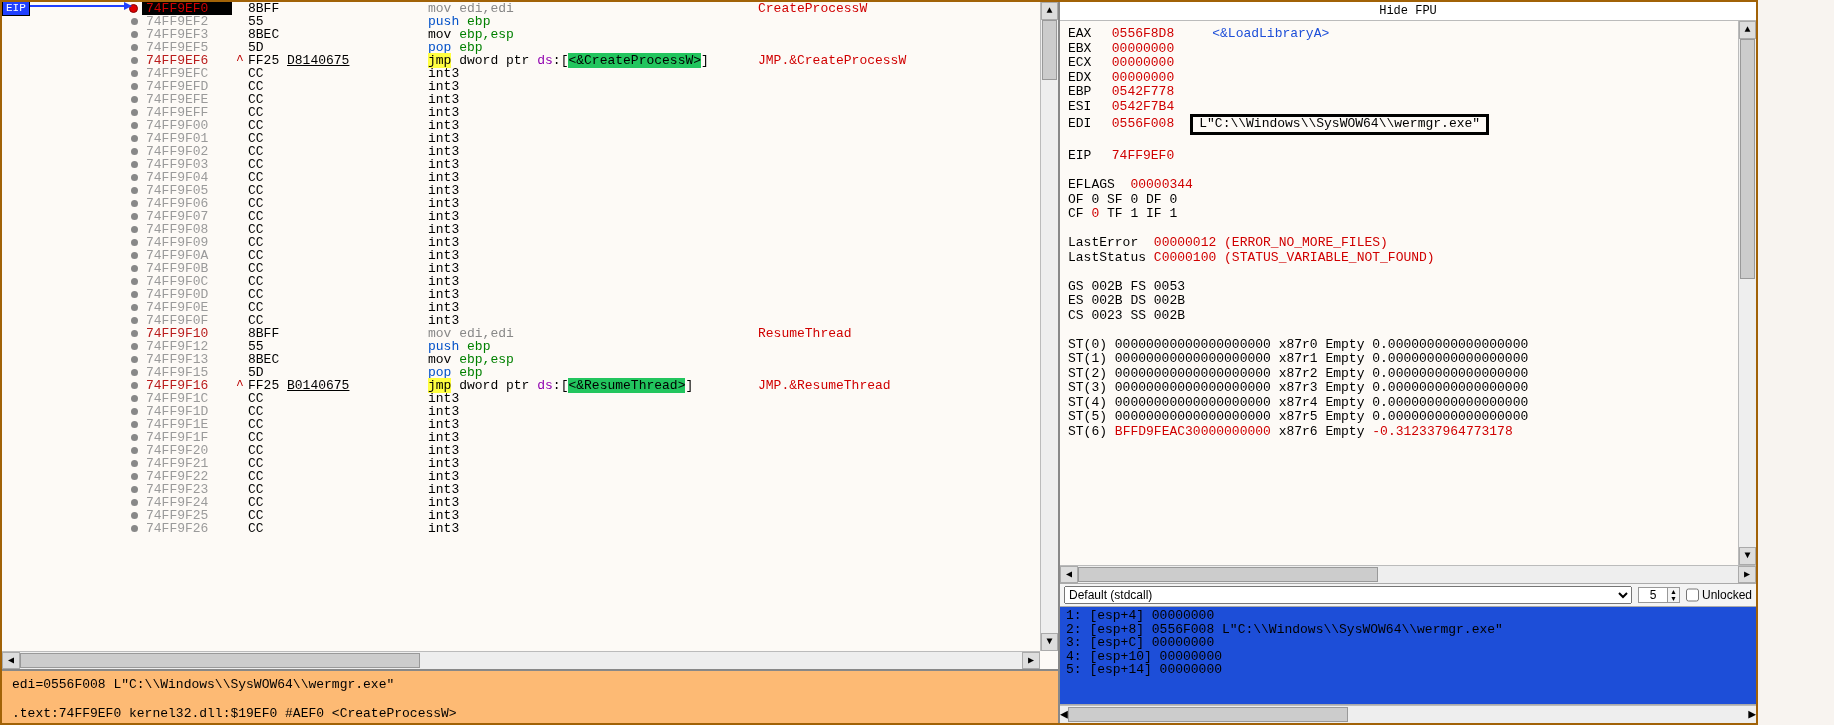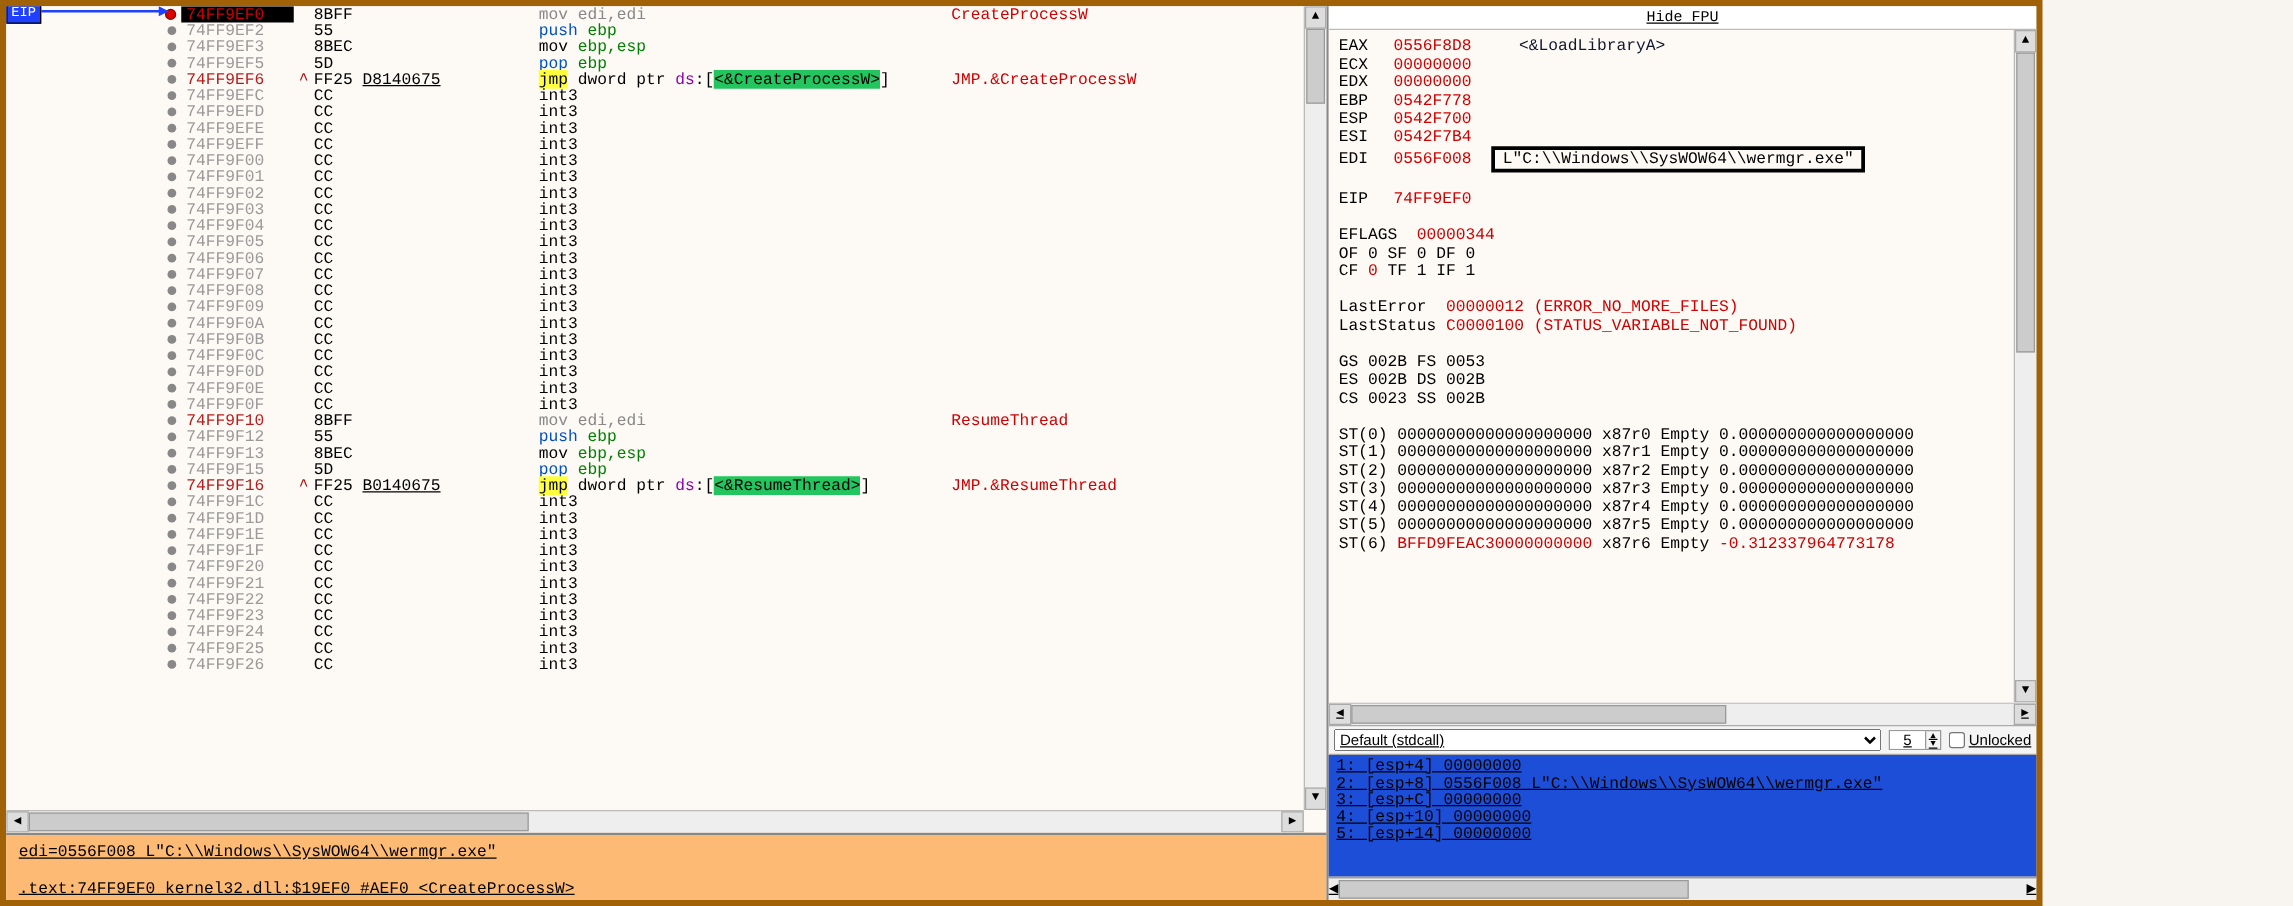--- a/index.html
+++ b/index.html
@@ -1,17 +1,17 @@
 <!DOCTYPE html>
 <html><head>
 <meta charset="utf-8">
 <style>
 * { margin:0; padding:0; box-sizing:border-box; }
 body { font-family:"Consolas","Courier New",monospace; font-size:13px; background:#f8f4f0; overflow:hidden; }
-.wrap { display:flex; width:1634px; height:725px; border:5px solid #a16207;text-decoration:underline; }
+.wrap { display:flex; width:1758px; height:725px; border:2px solid #a16207; }
 .left-pane { width:1058px; display:flex; flex-direction:column; border-right:2px solid #888; }
 .right-pane { flex:1; display:flex; flex-direction:column; }
 
 
 .disasm-area { flex:1; overflow:hidden; position:relative; background:#fdfaf6; }
 .disasm-rows { position:absolute; inset:0 18px 18px 0; overflow:hidden; }
 .row { display:flex; height:13px; line-height:13px; white-space:nowrap; }
 .col-gutter { width:140px; display:flex; align-items:center; justify-content:flex-end; padding-right:4px; position:relative; }
 .dot { width:7px; height:7px; border-radius:50%; background:#888; margin-left:2px; }
 .eip-tag { position:absolute; left:0; top:-1px; background:#2040ff; color:#fff; font-size:11px; padding:0 3px; border:1px solid #000; }
@@ -50,21 +50,21 @@
 .status .line { margin-bottom:14px; }
 .mono-black { color:#000; }
 
 
 .hide-fpu { text-align:center; padding:2px 0; border-bottom:1px solid #bbb; background:#fff; font-size:12px; }
 .reg-area { flex:1; padding:6px 8px; overflow:hidden; position:relative; background:#fdfaf6; font-size:13px; line-height:14.5px; }
 .reg-area .vscroll { right:0; top:0; bottom:0; }
 .reg-line { white-space:nowrap; }
 .reg-name { display:inline-block; width:36px; color:#000; }
 .reg-val { color:#d00000; }
-.reg-cmt { color:#0f172a; margin-left:38px; }
+.reg-cmt { color:#1d4ed8; margin-left:38px; }
 .edi-box { display:inline-block; border:3px solid #000; padding:0 6px; margin-left:16px; }
 .red0 { color:#d00000; }
 
 
 .callconv { display:flex; align-items:center; gap:6px; padding:2px 4px; border-top:1px solid #aaa; border-bottom:1px solid #aaa; background:#f4f4f4; font-family:Tahoma,sans-serif; font-size:12px; }
 .callconv select { flex:1; font-family:inherit; font-size:12px; }
 .spin { display:flex; align-items:center; border:1px solid #999; }
 .spin input { width:28px; border:none; text-align:center; font-size:12px; }
 .spin .arrows { display:flex; flex-direction:column; font-size:7px; line-height:7px; border-left:1px solid #999; }
 .spin .arrows span { padding:0 2px; cursor:pointer; }
@@ -513,24 +513,24 @@
       <div class="line mono-black">edi=0556F008 L"C:\\Windows\\SysWOW64\\wermgr.exe"</div>
       <div class="mono-black">.text:74FF9EF0 kernel32.dll:$19EF0 #AEF0 &lt;CreateProcessW&gt;</div>
     </div>
   </div>
 
   <div class="right-pane">
     <div class="hide-fpu">Hide FPU</div>
     <div class="reg-area">
       <div id="reg-body" style="position:absolute;inset:6px 18px 6px 8px;">
           <div class="reg-line"><span class="reg-name">EAX</span> <span class="reg-val">0556F8D8</span><span class="reg-cmt">&lt;&amp;LoadLibraryA&gt;</span></div>
+          <div class="reg-line"><span class="reg-name">EBX</span> <span class="reg-val">00000000</span></div>
           <div class="reg-line"><span class="reg-name">ECX</span> <span class="reg-val">00000000</span></div>
           <div class="reg-line"><span class="reg-name">EDX</span> <span class="reg-val">00000000</span></div>
           <div class="reg-line"><span class="reg-name">EBP</span> <span class="reg-val">0542F778</span></div>
-          <div class="reg-line"><span class="reg-name">ESP</span> <span class="reg-val">0542F700</span></div>
           <div class="reg-line"><span class="reg-name">ESI</span> <span class="reg-val">0542F7B4</span></div>
           <div class="reg-line"><span class="reg-name">EDI</span> <span class="reg-val">0556F008</span><span class="edi-box">L"C:\\Windows\\SysWOW64\\wermgr.exe"</span></div>
           <div class="reg-line">&nbsp;</div>
           <div class="reg-line"><span class="reg-name">EIP</span> <span class="reg-val">74FF9EF0</span><span class="reg-cmt"><kernel32.createprocessw></kernel32.createprocessw></span></div>
           <div class="reg-line">&nbsp;</div>
           <div class="reg-line"><span>EFLAGS</span>&nbsp;&nbsp;<span class="reg-val">00000344</span></div>
           <div class="reg-line">OF 0  SF 0  DF 0</div>
           <div class="reg-line">CF <span class="red0">0</span>  TF 1  IF 1</div>
           <div class="reg-line">&nbsp;</div>
           <div class="reg-line"><span>LastError</span>&nbsp;&nbsp;<span class="reg-val">00000012 (ERROR_NO_MORE_FILES)</span></div>

